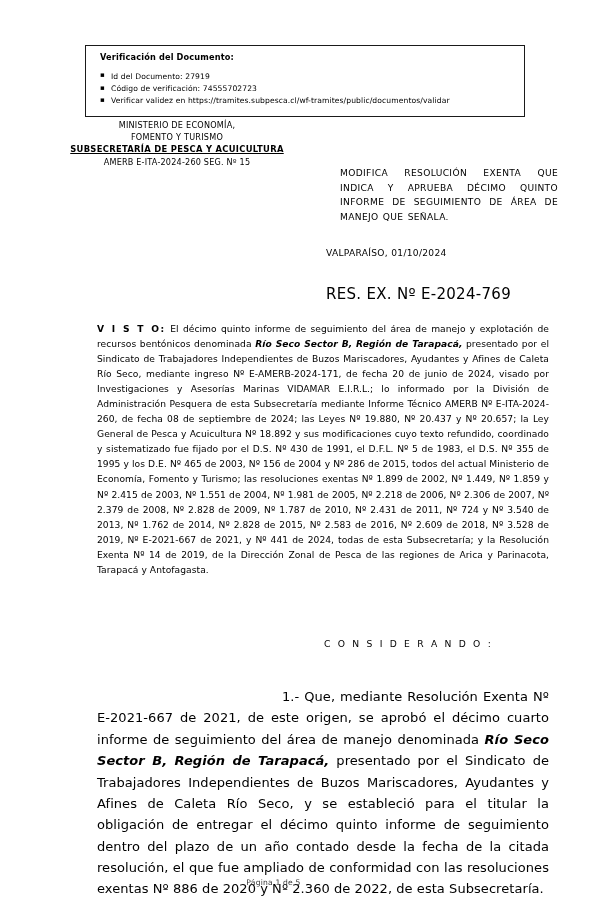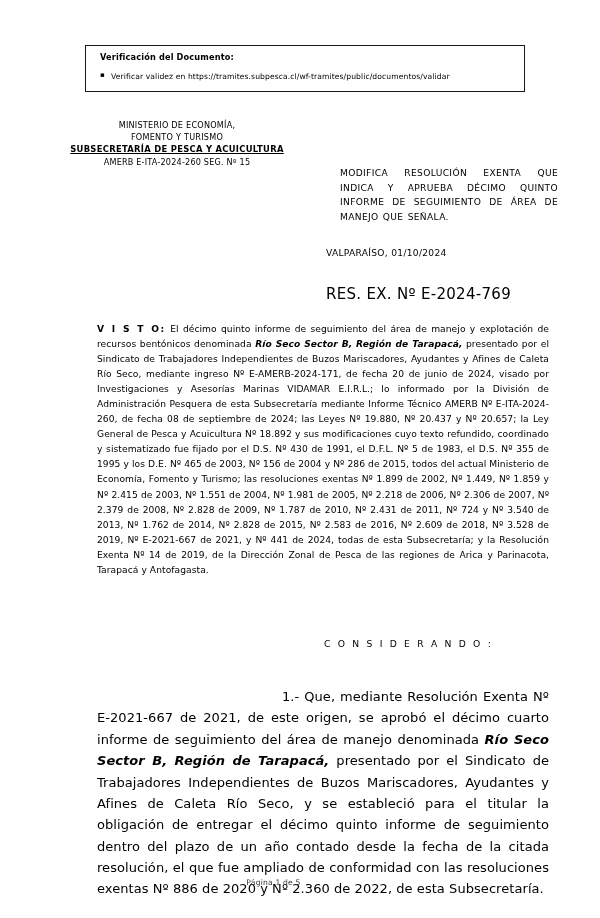--- a/index.html
+++ b/index.html
@@ -193,20 +193,22 @@
   }
 </style>
 </head>
 <body>
 
 <div class="page">
 
   <div class="verif-box">
     <div class="verif-title">Verificación del Documento:</div>
     <ul class="verif-list">
+      <li>Id del Documento: 27919</li>
+      <li>Código de verificación: 74555702723</li>
       <li>Verificar validez en https://tramites.subpesca.cl/wf-tramites/public/documentos/validar</li>
     </ul>
   </div>
 
   <div class="ministry">
     <span class="line1">MINISTERIO DE ECONOMÍA,</span>
     <span class="line2">FOMENTO Y TURISMO</span>
     <span class="line3">SUBSECRETARÍA DE PESCA Y ACUICULTURA</span>
     <span class="line4">AMERB E-ITA-2024-260 SEG. Nº 15</span>
   </div>

